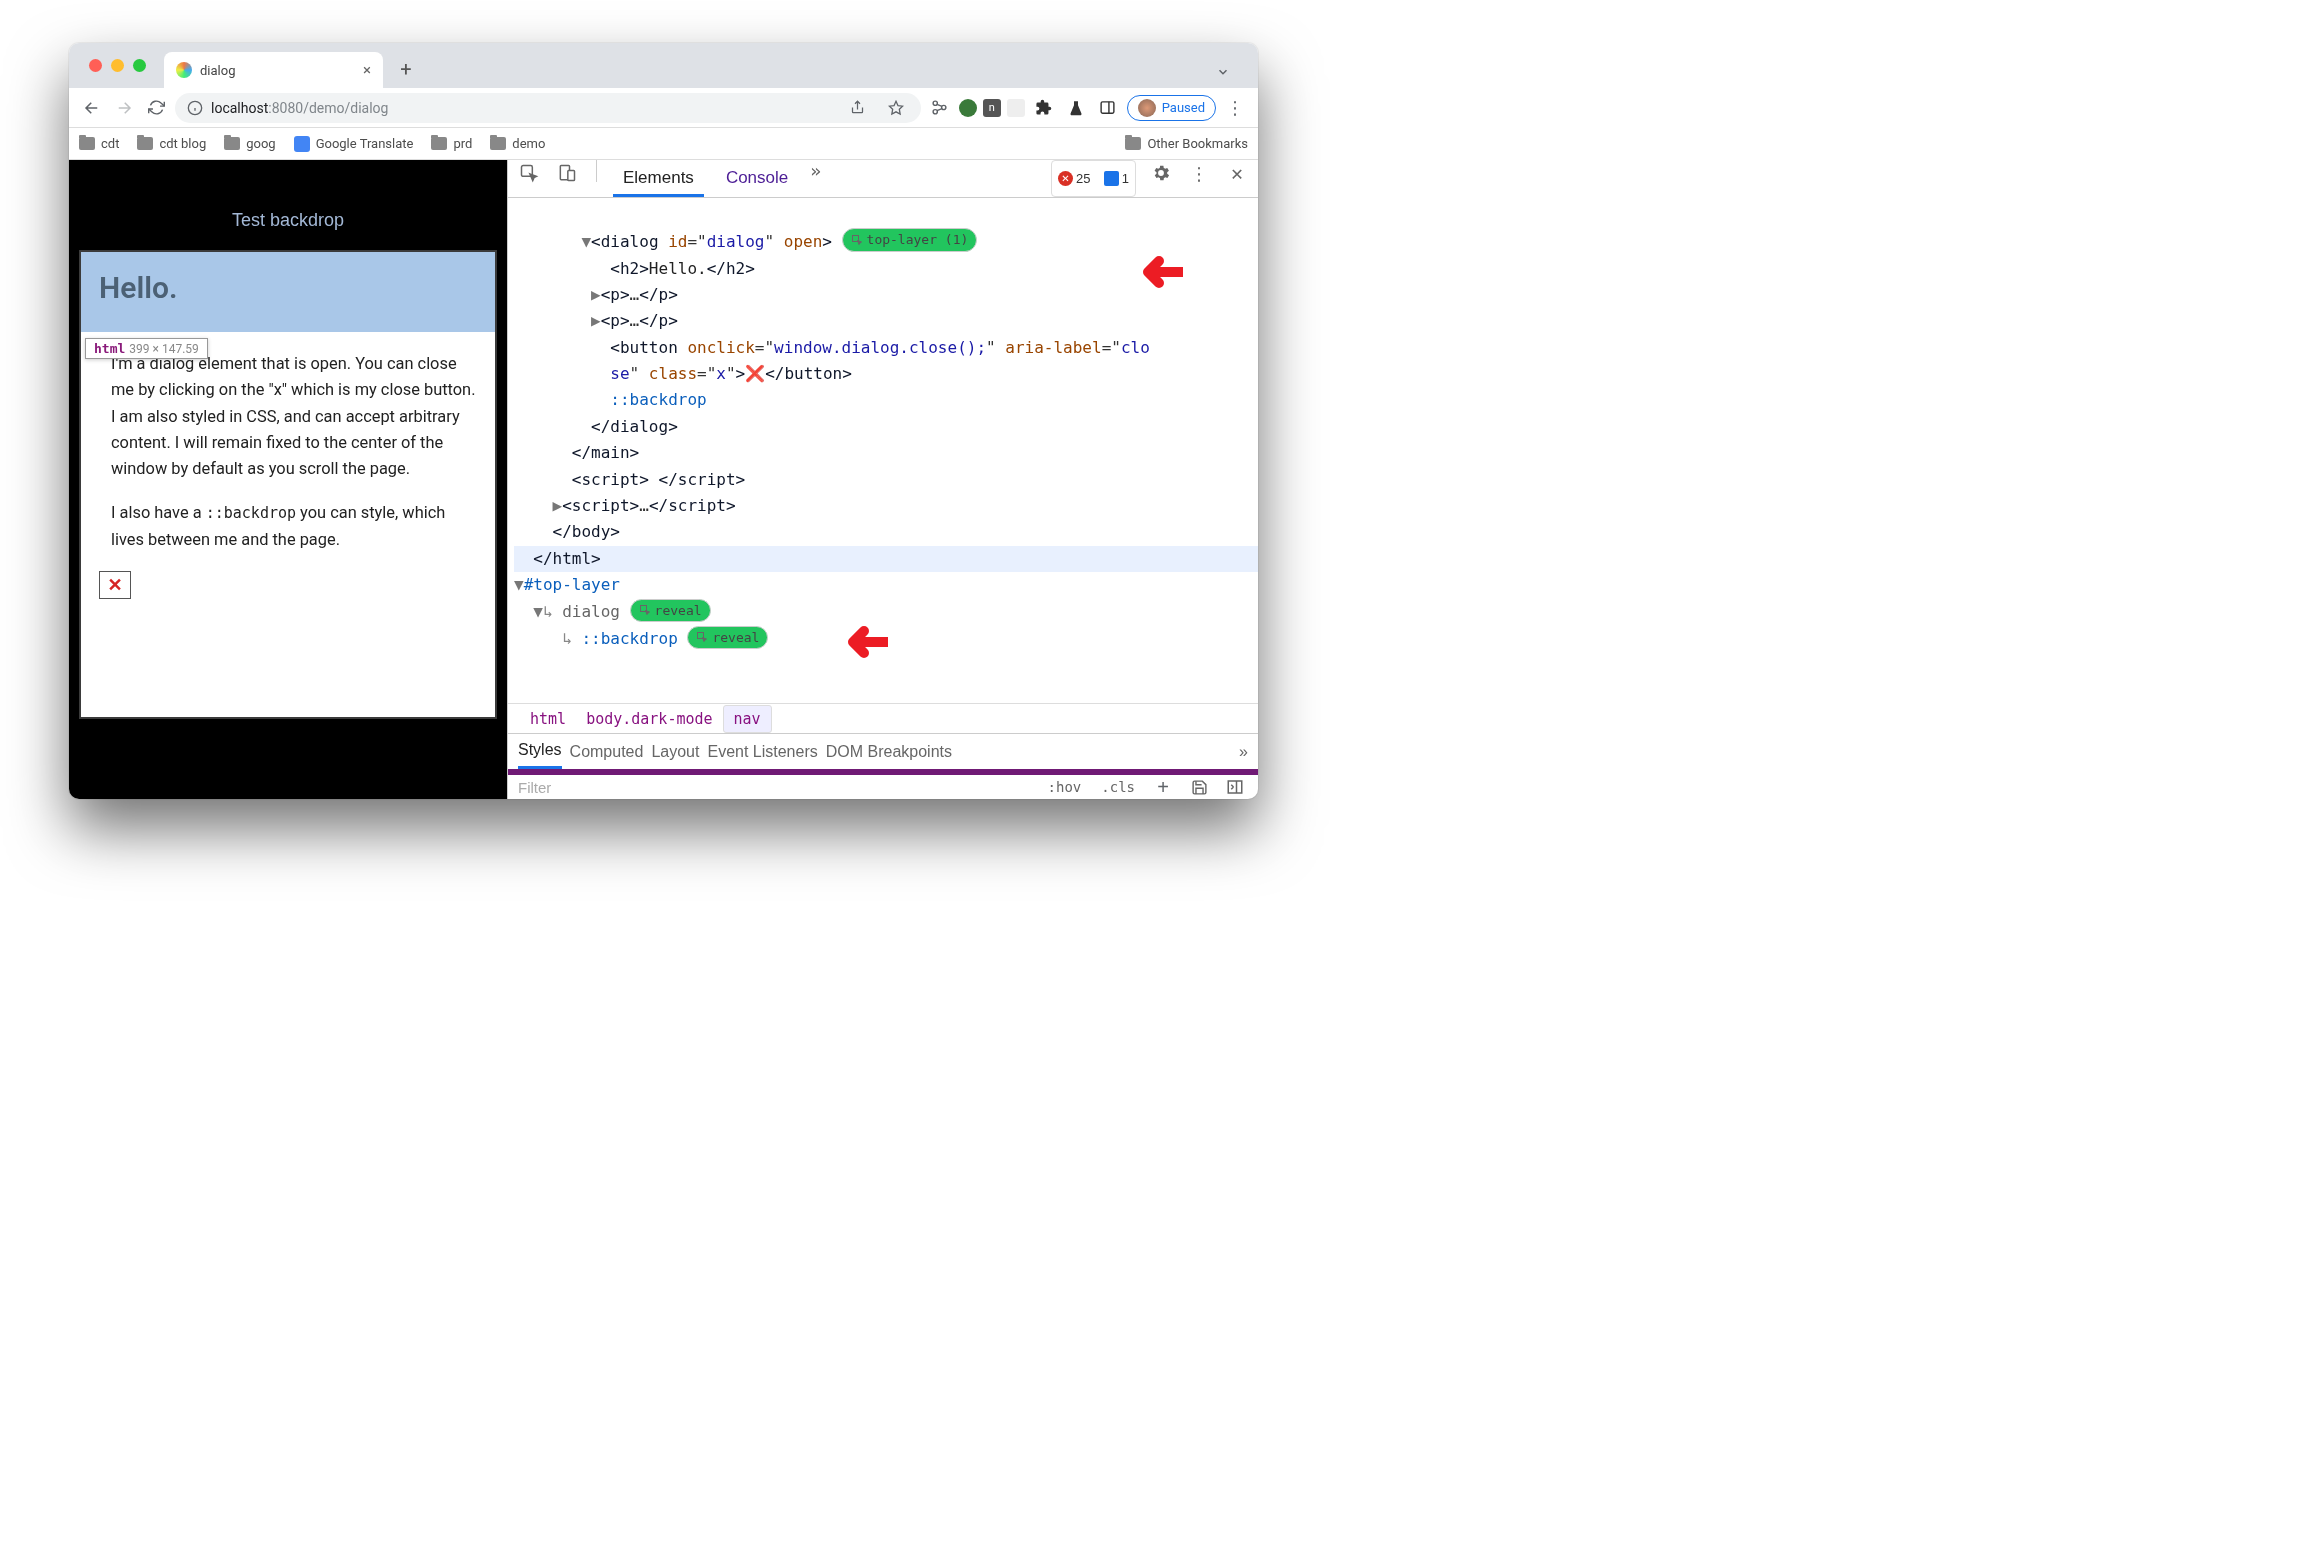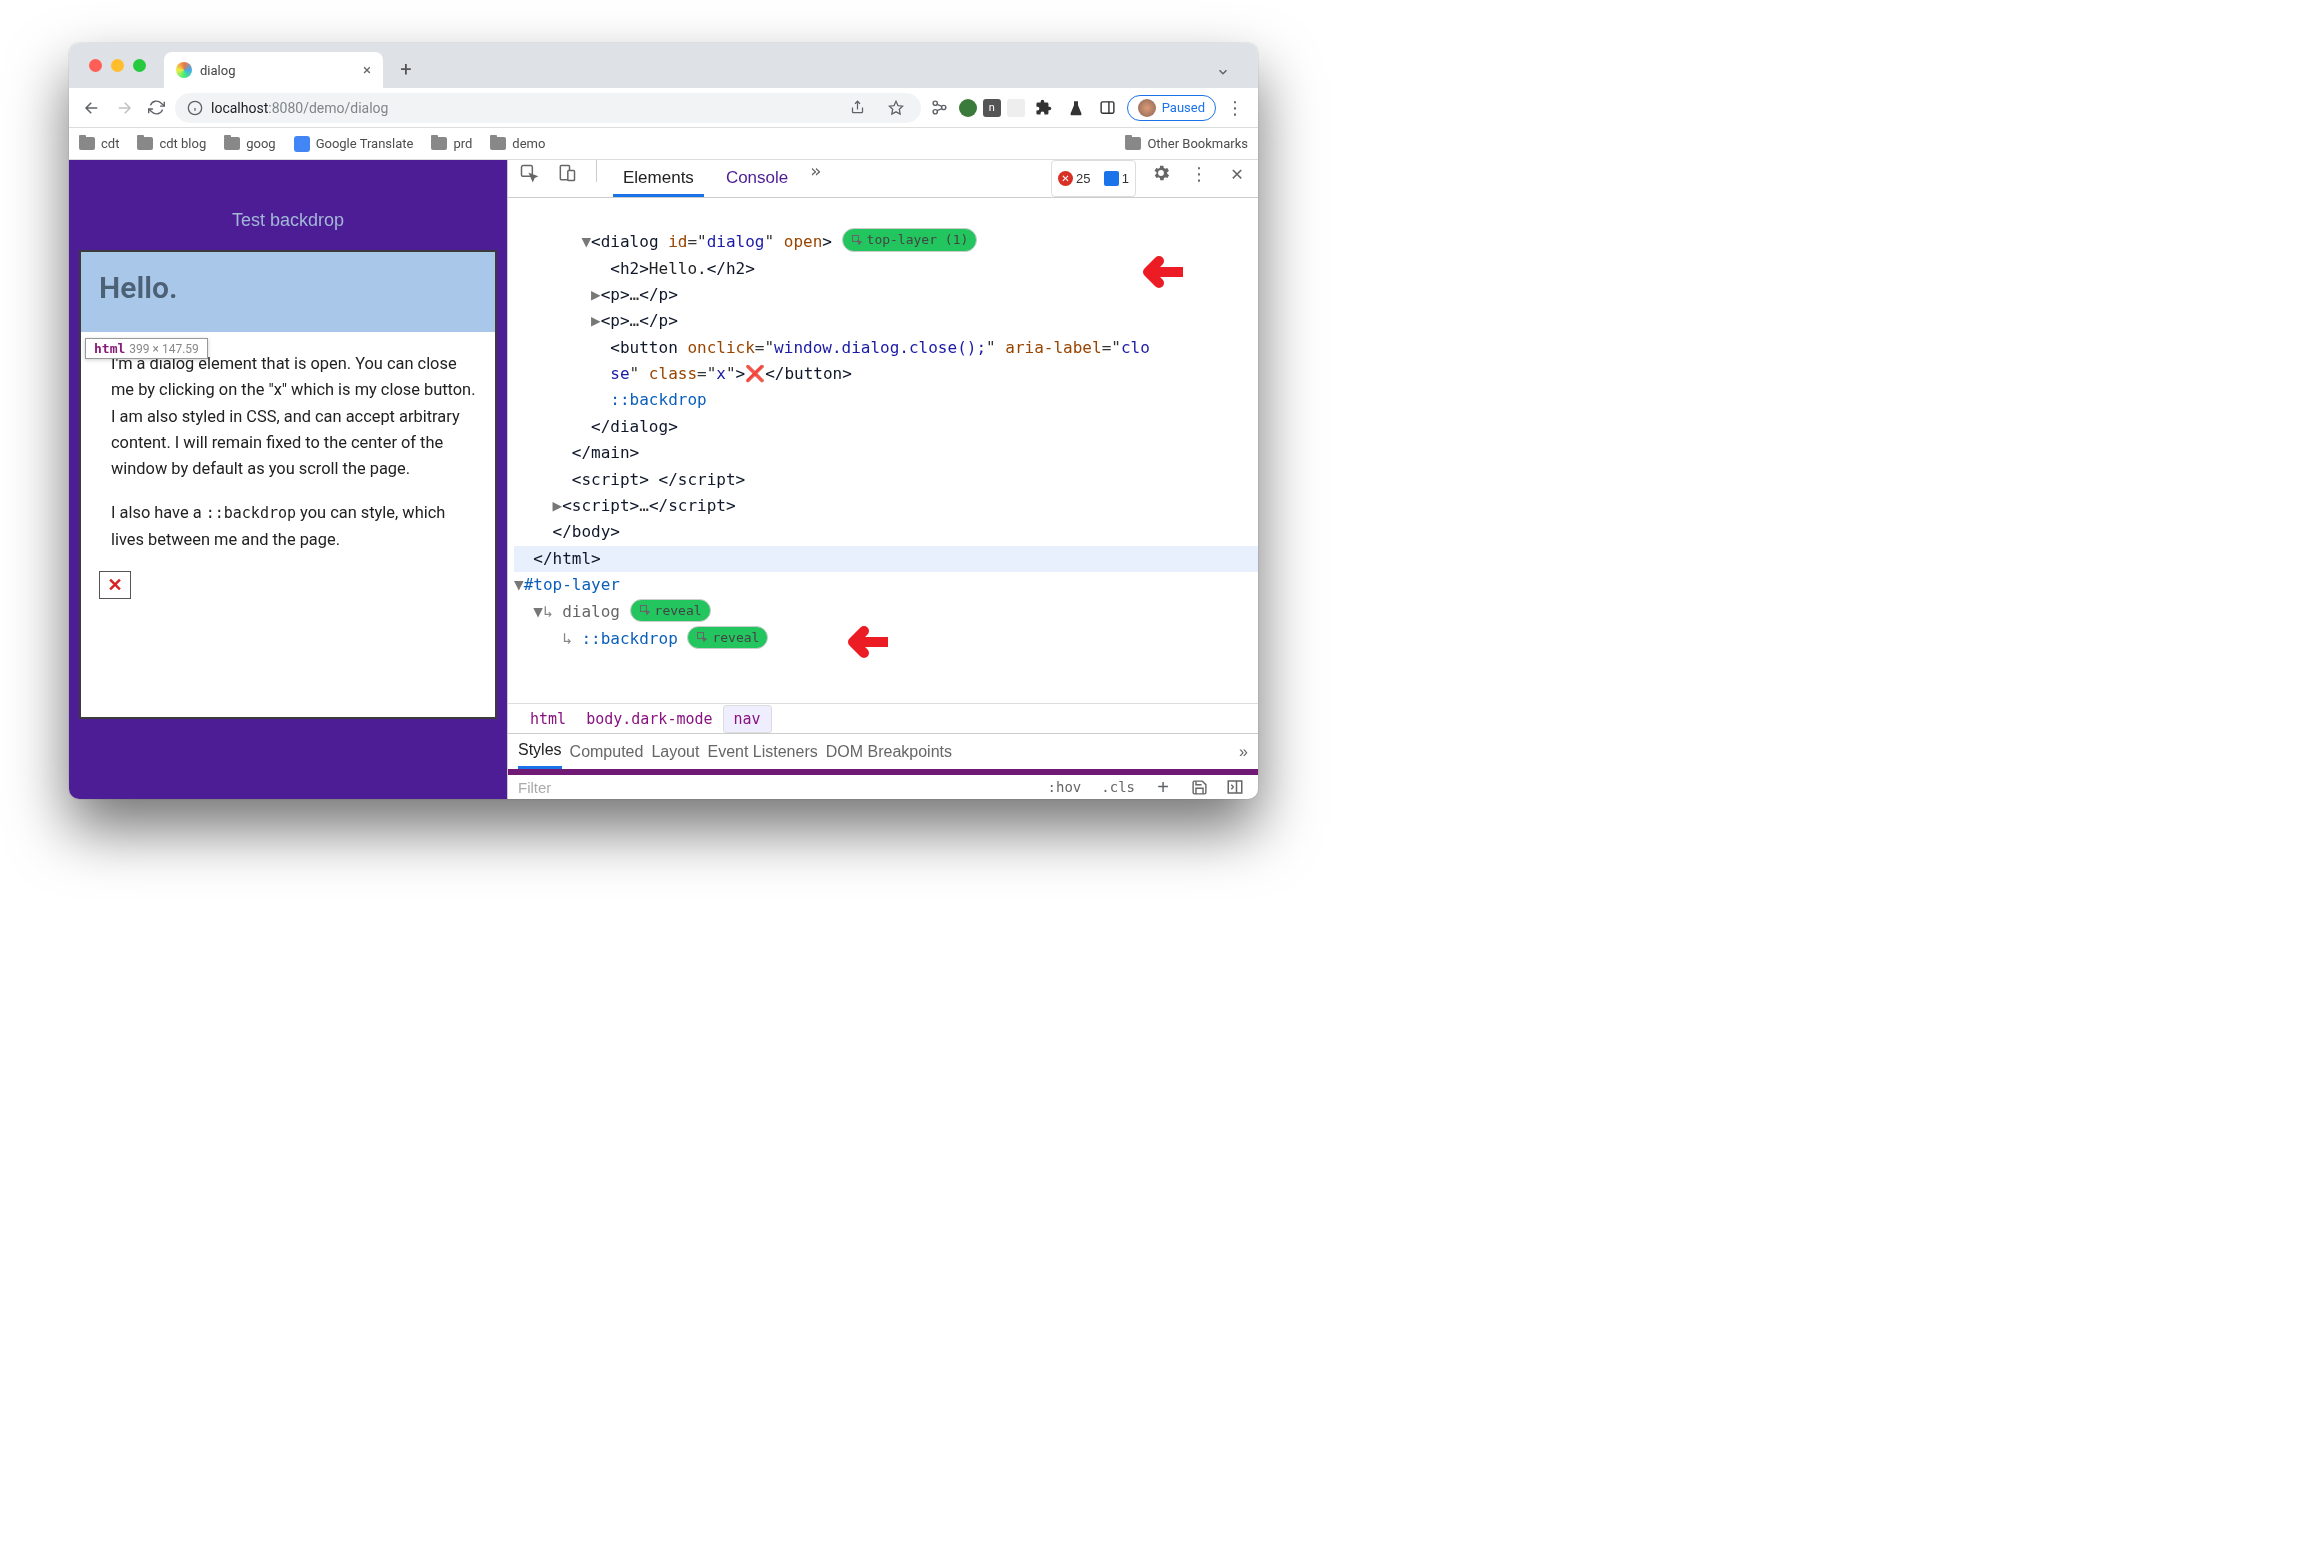--- a/index.html
+++ b/index.html
@@ -19,21 +19,21 @@
 .urlbar { flex: 1; height: 30px; background: #f1f3f4; border-radius: 15px; display: flex; align-items: center; padding: 0 12px; gap: 8px; font-size: 14px; }
 .urlgrey { color: #80868b; } .urlblack { color: #202124; }
 .badge-paused { display: flex; align-items: center; gap: 6px; border: 1px solid #1a73e8; border-radius: 14px; padding: 3px 10px; color: #1a73e8; font-size: 13px; }
 .avatar { width: 18px; height: 18px; border-radius: 50%; background: radial-gradient(circle,#d97,#865); }
 .bookmarks { height: 32px; border-bottom: 1px solid #ddd; display: flex; align-items: center; padding: 0 10px; gap: 18px; font-size: 13px; color: #4d4d4d; }
 .bm { display: flex; align-items: center; gap: 6px; }
 .fld { width: 16px; height: 13px; background: #888; border-radius: 2px; position: relative; }
 .fld::before { content:''; position: absolute; top:-2px; left:0; width:7px; height:3px; background:#888; border-radius:1px 1px 0 0; }
 .bm-right { margin-left: auto; }
 .content { flex: 1; display: flex; min-height: 0; }
-.page { width: 438px; background: #4c1d95; color: #fff; position: relative; }
+.page { width: 438px; background: #000000; color: #fff; position: relative; }
 .page-btn { display: block; margin: 40px auto 0; padding: 10px 22px; font-size: 18px; color: #a3b8d6; background: transparent; border: none; }
 .dialog { position: absolute; top: 90px; left: 10px; right: 10px; bottom: 80px; background: #fff; border: 2px solid #3b3b3b; color: #222; padding: 18px 18px 10px; }
 .dlg-hilite { position: absolute; top: 0; left: 0; right: 0; height: 80px; background: #a9c7e8; }
 .dlg-h { position: relative; font-size: 30px; font-weight: 600; color: #4c6175; margin-bottom: 46px; z-index: 1;}
 .tooltip { position: absolute; top: 86px; left: 4px; background: #fff; border: 1px solid #999; padding: 2px 8px; font-size: 12px; z-index:2; box-shadow: 0 1px 4px rgba(0,0,0,.2);}
 .tooltip b { color: #8a1a7a; font-family: monospace; font-size: 13px; margin-right: 4px;}
 .dlg-p { font-size: 16.4px; line-height: 1.6; margin-bottom: 18px; position:relative;margin-left:12px; }
 code { font-family: monospace; font-size: 15px; }
 .dlg-close { display: inline-flex; width: 32px; height: 28px; border: 1.5px solid #555; align-items: center; justify-content: center; color: #d33; font-size: 18px; font-weight: bold; background:#fff; }
 

